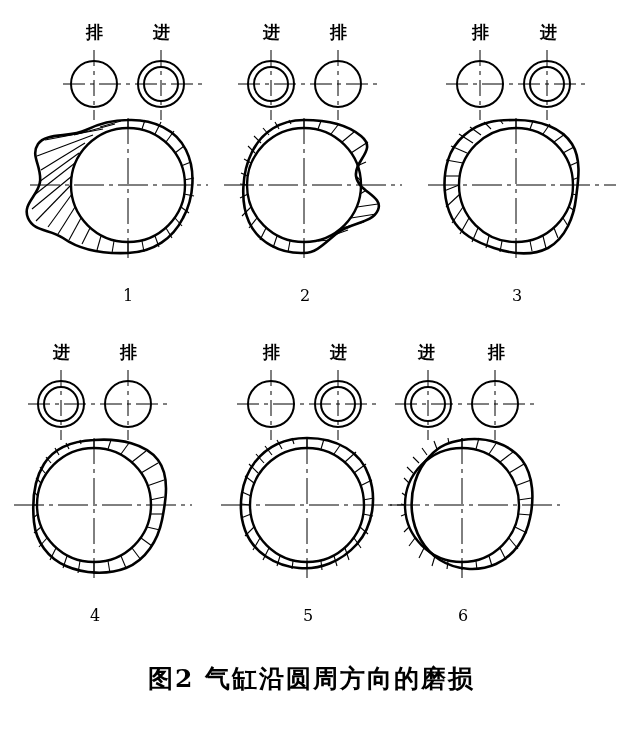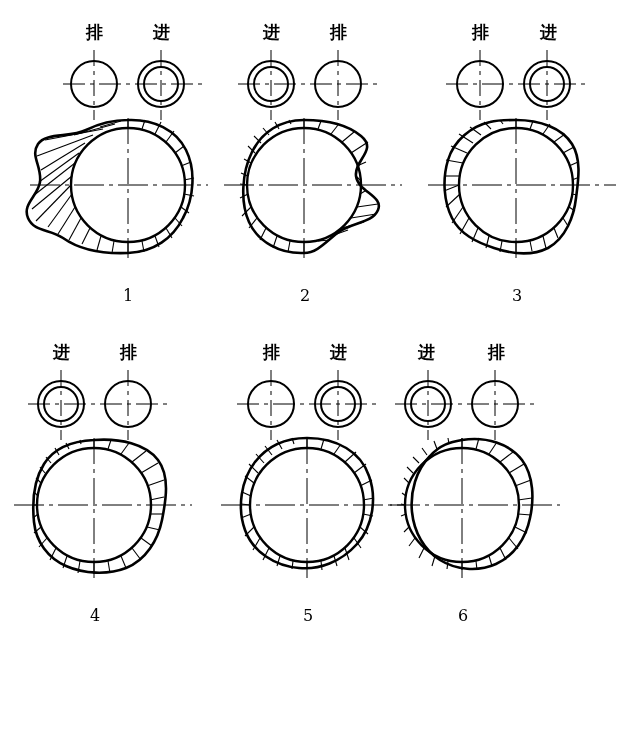--- a/index.html
+++ b/index.html
@@ -360,14 +360,15 @@
           <line x1="29" y1="133" x2="23" y2="127"></line>
           <line x1="37" y1="125" x2="32" y2="118"></line>
           <line x1="47" y1="119" x2="44" y2="111"></line>
           <line x1="59" y1="114" x2="58" y2="108"></line>
         </g>
       </g>
     </svg>
     <span class="panel-number" style="left:68px; top:278px;">6</span>
   </div>
 
+  <div class="caption">图2  气缸沿圆周方向的磨损</div>
 
 </div>
 
 </body></html>

